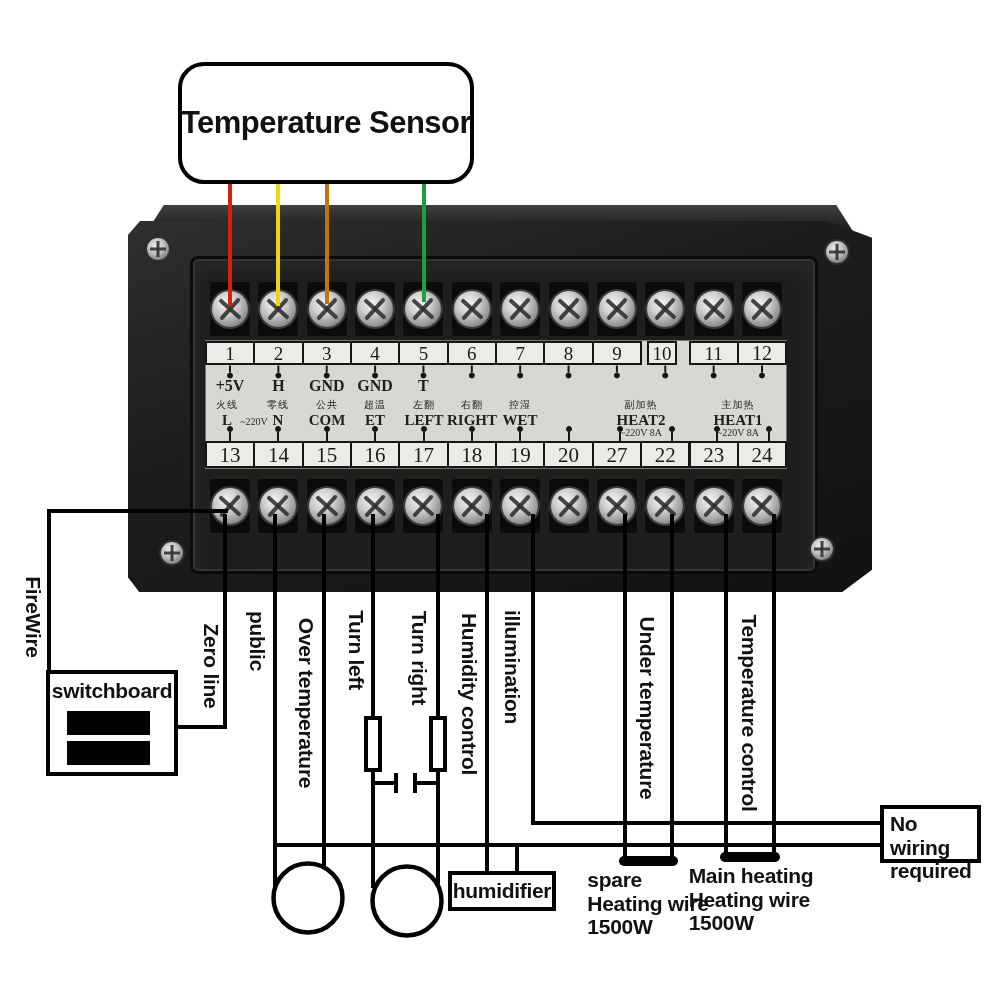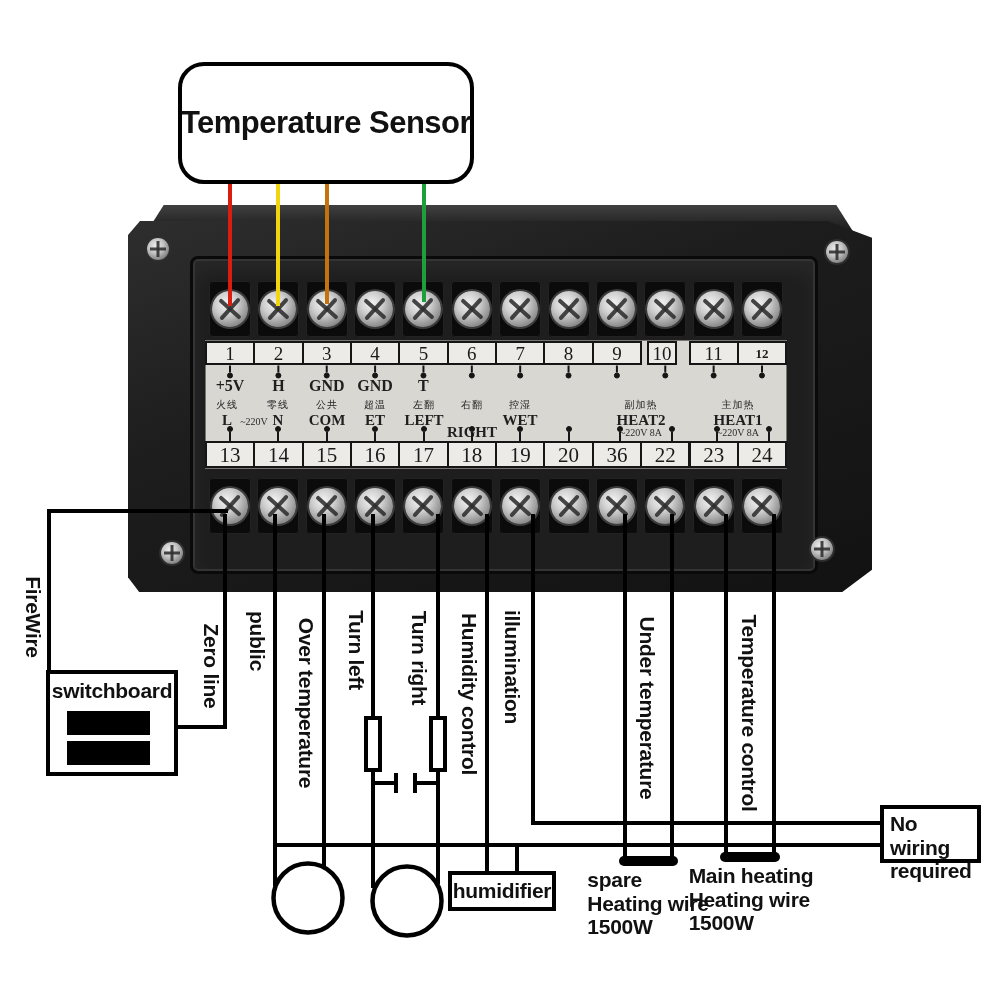--- a/index.html
+++ b/index.html
@@ -66,30 +66,30 @@
       <div class="numcell" style="left: 253.2px; top: 341px; width: 50.4px; height: 24px; font-size: 19px; line-height: 21px;">2</div>
       <div class="numcell" style="left: 301.5px; top: 341px; width: 50.4px; height: 24px; font-size: 19px; line-height: 21px;">3</div>
       <div class="numcell" style="left: 349.9px; top: 341px; width: 50.4px; height: 24px; font-size: 19px; line-height: 21px;">4</div>
       <div class="numcell" style="left: 398.3px; top: 341px; width: 50.4px; height: 24px; font-size: 19px; line-height: 21px;">5</div>
       <div class="numcell" style="left: 446.6px; top: 341px; width: 50.4px; height: 24px; font-size: 19px; line-height: 21px;">6</div>
       <div class="numcell" style="left: 495px; top: 341px; width: 50.4px; height: 24px; font-size: 19px; line-height: 21px;">7</div>
       <div class="numcell" style="left: 543.4px; top: 341px; width: 50.4px; height: 24px; font-size: 19px; line-height: 21px;">8</div>
       <div class="numcell" style="left: 591.7px; top: 341px; width: 50.4px; height: 24px; font-size: 19px; line-height: 21px;">9</div>
       <div class="numcell" style="left: 647px; top: 341px; width: 30px; height: 24px; font-size: 19px; line-height: 21px;">10</div>
       <div class="numcell" style="left: 688.5px; top: 341px; width: 50.4px; height: 24px; font-size: 19px; line-height: 21px;">11</div>
-      <div class="numcell" style="left: 736.8px; top: 341px; width: 50.4px; height: 24px; font-size: 13px; line-height: 21px; font-weight: bold;">12</div>
+      <div class="numcell" style="left: 736.8px; top: 341px; width: 50.4px; height: 24px; font-size: 20px; line-height: 21px;">12</div>
       <div class="numcell" style="left: 204.8px; top: 441px; width: 50.4px; height: 27px; font-size: 21px; line-height: 24px;">13</div>
       <div class="numcell" style="left: 253.2px; top: 441px; width: 50.4px; height: 27px; font-size: 21px; line-height: 24px;">14</div>
       <div class="numcell" style="left: 301.5px; top: 441px; width: 50.4px; height: 27px; font-size: 21px; line-height: 24px;">15</div>
       <div class="numcell" style="left: 349.9px; top: 441px; width: 50.4px; height: 27px; font-size: 21px; line-height: 24px;">16</div>
       <div class="numcell" style="left: 398.3px; top: 441px; width: 50.4px; height: 27px; font-size: 21px; line-height: 24px;">17</div>
       <div class="numcell" style="left: 446.6px; top: 441px; width: 50.4px; height: 27px; font-size: 21px; line-height: 24px;">18</div>
       <div class="numcell" style="left: 495px; top: 441px; width: 50.4px; height: 27px; font-size: 21px; line-height: 24px;">19</div>
       <div class="numcell" style="left: 543.4px; top: 441px; width: 50.4px; height: 27px; font-size: 21px; line-height: 24px;">20</div>
-      <div class="numcell" style="left: 591.7px; top: 441px; width: 50.4px; height: 27px; font-size: 21px; line-height: 24px;">36</div>
+      <div class="numcell" style="left: 591.7px; top: 441px; width: 50.4px; height: 27px; font-size: 21px; line-height: 24px;">27</div>
       <div class="numcell" style="left: 640.1px; top: 441px; width: 50.4px; height: 27px; font-size: 21px; line-height: 24px;">22</div>
       <div class="numcell" style="left: 688.5px; top: 441px; width: 50.4px; height: 27px; font-size: 21px; line-height: 24px;">23</div>
       <div class="numcell" style="left: 736.8px; top: 441px; width: 50.4px; height: 27px; font-size: 21px; line-height: 24px;">24</div>
     </div>
   <div id="fn-labels">
       <div class="fnA" style="left: 230px; top: 377px;">+5V</div>
       <div class="fnA" style="left: 278.364px; top: 377px;">H</div>
       <div class="fnA" style="left: 326.727px; top: 377px;">GND</div>
       <div class="fnA" style="left: 375.091px; top: 377px;">GND</div>
       <div class="fnA" style="left: 423.454px; top: 377px;">T</div>
@@ -98,21 +98,21 @@
       <div class="note" style="left: 254px; top: 416px;">~220V</div>
       <div class="cn" style="left: 278px; top: 398px;">零线</div>
       <div class="en" style="left: 278px; top: 412px;">N</div>
       <div class="cn" style="left: 327px; top: 398px;">公共</div>
       <div class="en" style="left: 327px; top: 412px;">COM</div>
       <div class="cn" style="left: 375px; top: 398px;">超温</div>
       <div class="en" style="left: 375px; top: 412px;">ET</div>
       <div class="cn" style="left: 424px; top: 398px;">左翻</div>
       <div class="en" style="left: 424px; top: 412px;">LEFT</div>
       <div class="cn" style="left: 472px; top: 398px;">右翻</div>
-      <div class="en" style="left: 472px; top: 424px;">RIGHT</div>
+      <div class="en" style="left: 472px; top: 412px;">RIGHT</div>
       <div class="cn" style="left: 520px; top: 398px;">控湿</div>
       <div class="en" style="left: 520px; top: 412px;">WET</div>
       <div class="cn" style="left: 641px; top: 398px;">副加热</div>
       <div class="en" style="left: 641px; top: 412px;">HEAT2</div>
       <div class="note" style="left: 641px; top: 427px;">~220V 8A</div>
       <div class="cn" style="left: 738px; top: 398px;">主加热</div>
       <div class="en" style="left: 738px; top: 412px;">HEAT1</div>
       <div class="note" style="left: 738px; top: 427px;">~220V 8A</div>
     </div>
   <div id="screws">

